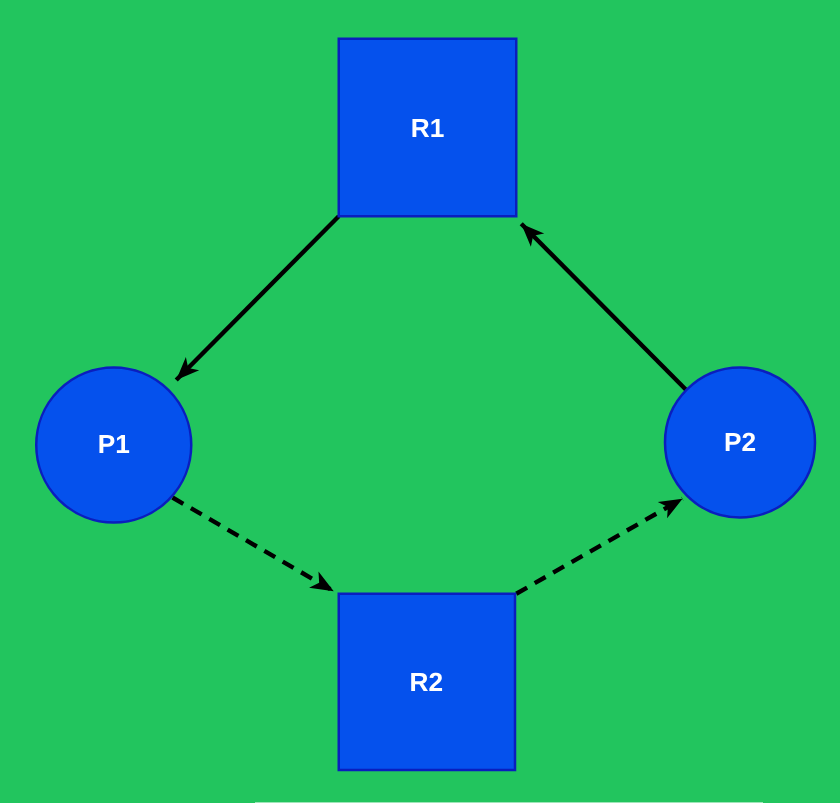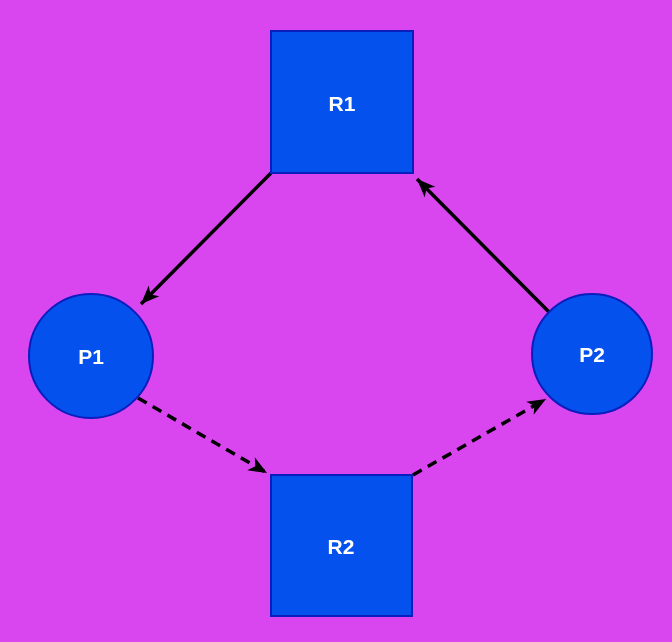--- a/index.html
+++ b/index.html
@@ -8,21 +8,21 @@
     background: #ffffff;
     width: 672px;
     height: 642px;
     overflow: hidden;
     font-family: "Liberation Sans", sans-serif;
   }
   .canvas-wrap {
     position: relative;
     width: 672px;
     height: 642px;
-    background: #d946ef;
+    background: #22c55e;
   }
   svg { display: block; }
   .node-label {
     font-family: "Liberation Sans", sans-serif;
     font-weight: bold;
     font-size: 21px;
     text-anchor: middle;
     dominant-baseline: central;
   }
   .edge { fill: none; stroke-width: 3.5px; stroke-linecap: butt; }

